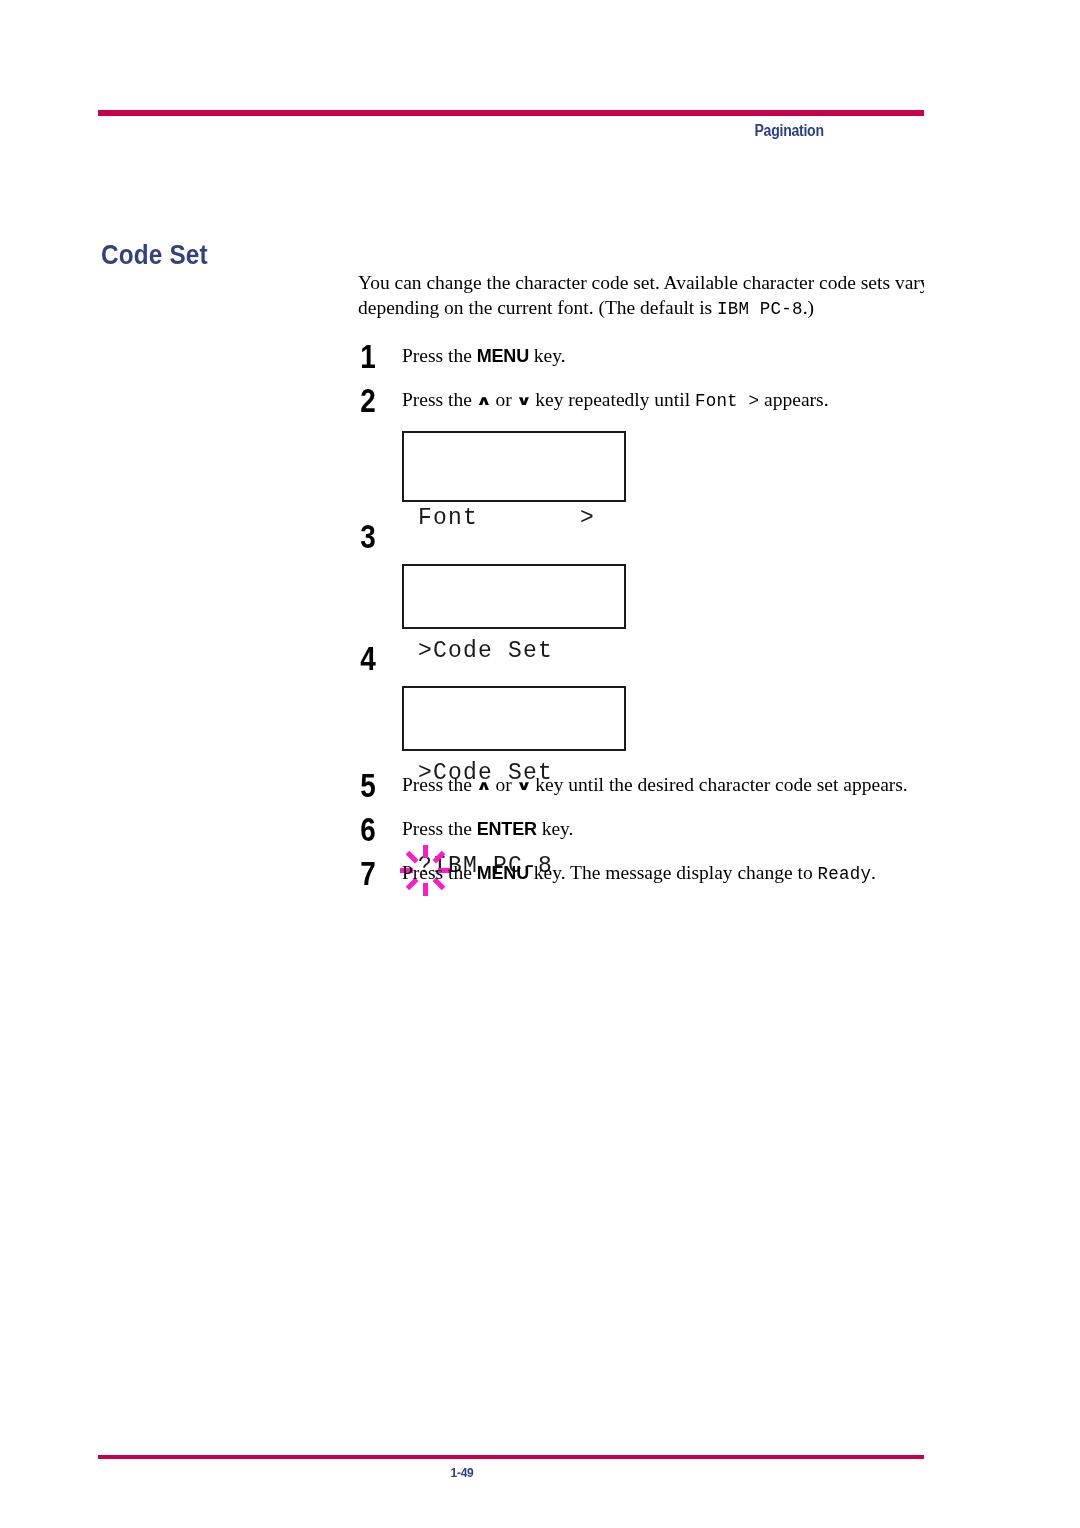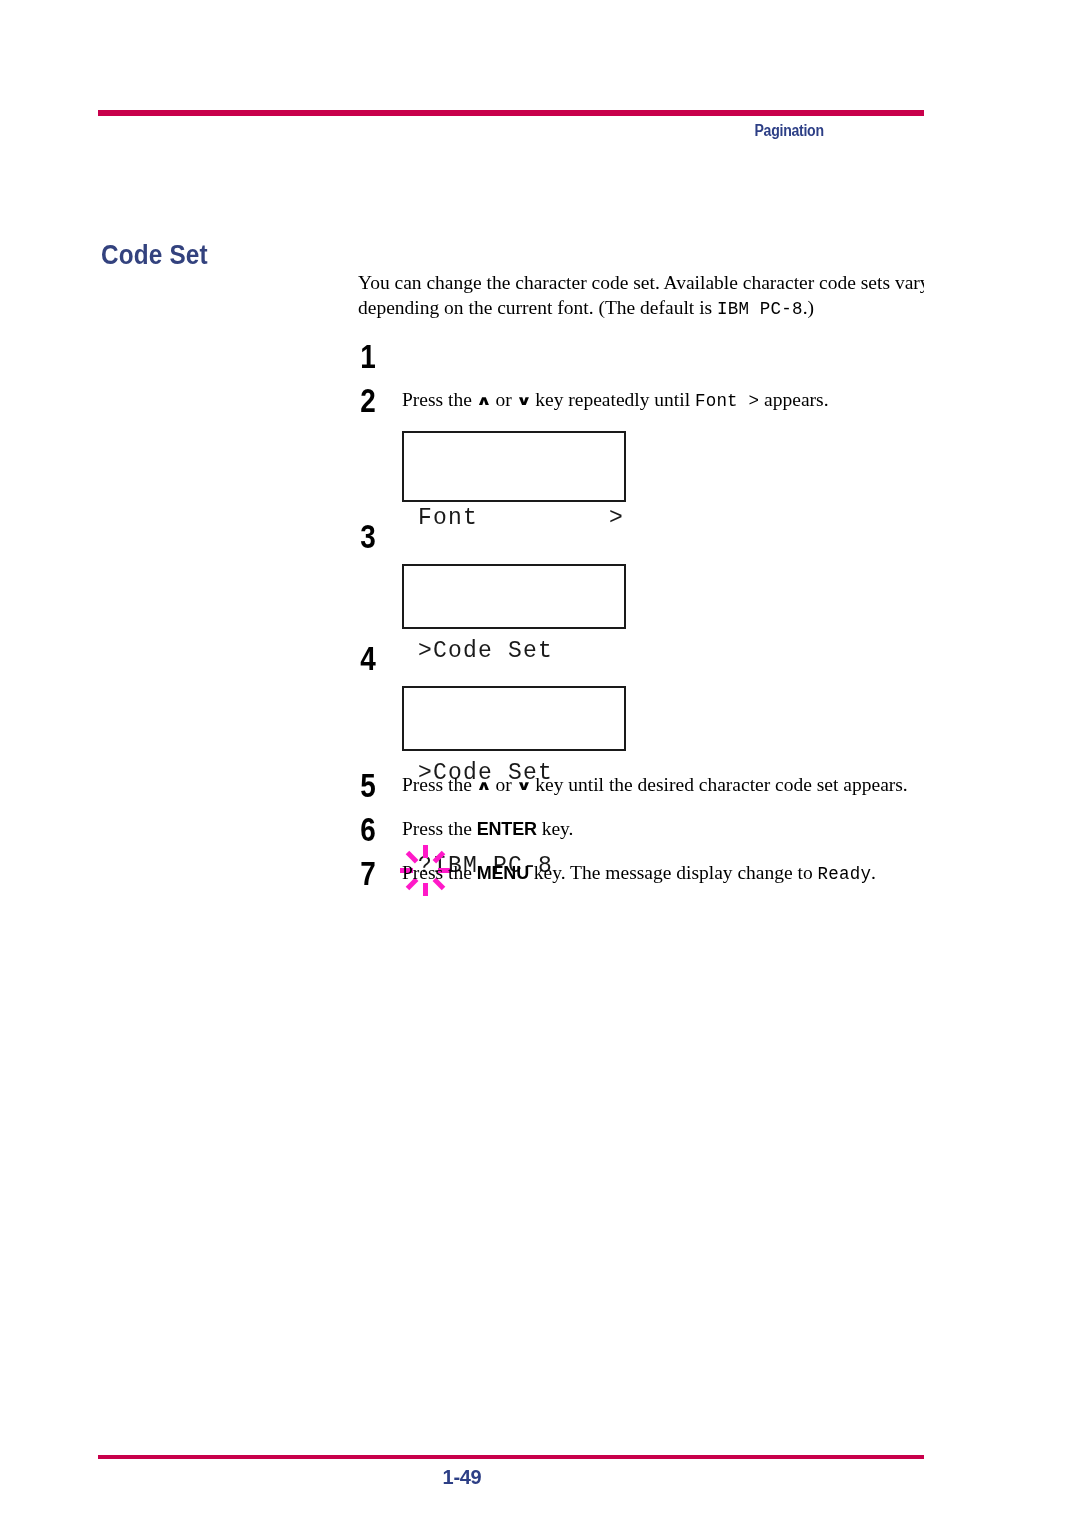--- a/index.html
+++ b/index.html
@@ -135,21 +135,21 @@
   .lcd {
     position: relative;
     border: 2px solid #1a1a1a;
     background: #ffffff;
     box-sizing: border-box;
     font-family: "Liberation Mono", monospace;
     font-size: 23px;
     line-height: 31px;
     color: #1a1a1a;
     letter-spacing: 1.2px;
-    padding: 8px 0 8px 14px;
+    padding: 8px 29px 8px 14px;
     white-space: pre;
   }
   .lcd-row {
     display: block;
     height: 31px;
   }
   .lcd-spread {
     display: flex;
     justify-content: space-between;
   }
@@ -186,21 +186,21 @@
     height: 4px;
     background: #c8004b;
   }
   .footer-page {
     position: absolute;
     left: 0;
     right: 0;
     top: 1466px;
     text-align: center;
     font-family: "Liberation Sans", sans-serif;
-    font-size: 20px;
+    font-size: 12px;
     font-weight: bold;
     color: #2d3f86;
     letter-spacing: -0.3px;
   }
 </style>
 </head>
 <body>
 
 <div class="page">
 
@@ -208,20 +208,21 @@
   <div class="header-label">Pagination</div>
 
   <h1 class="section-heading">Code Set</h1>
 
   <div class="content">
 
     <p class="intro"><span>You can change the character code set. Available character code sets vary depending on the current font. (The default is </span><span class="mono">IBM PC-8</span><span>.)</span></p>
 
     <div class="step" style="margin-top:17px;height:40px;">
       <div class="step-num">1</div>
+      <div class="step-text"><span>Press the </span><span class="kbd">MENU</span><span> key.</span></div>
     </div>
 
     <div class="step" style="margin-top:4px;height:40px;">
       <div class="step-num">2</div>
       <div class="step-text"><span>Press the </span><span class="arrow">∧</span><span> or </span><span class="arrow">∨</span><span> key repeatedly until </span><span class="mono">Font  &gt;</span><span> appears.</span></div>
     </div>
 
     <div class="lcd" style="width:224px;height:71px;margin:8px 0 0 56px;">
       <span class="lcd-row lcd-spread"><span>Font</span><span>&gt;</span></span>
       <span class="lcd-row"></span>

